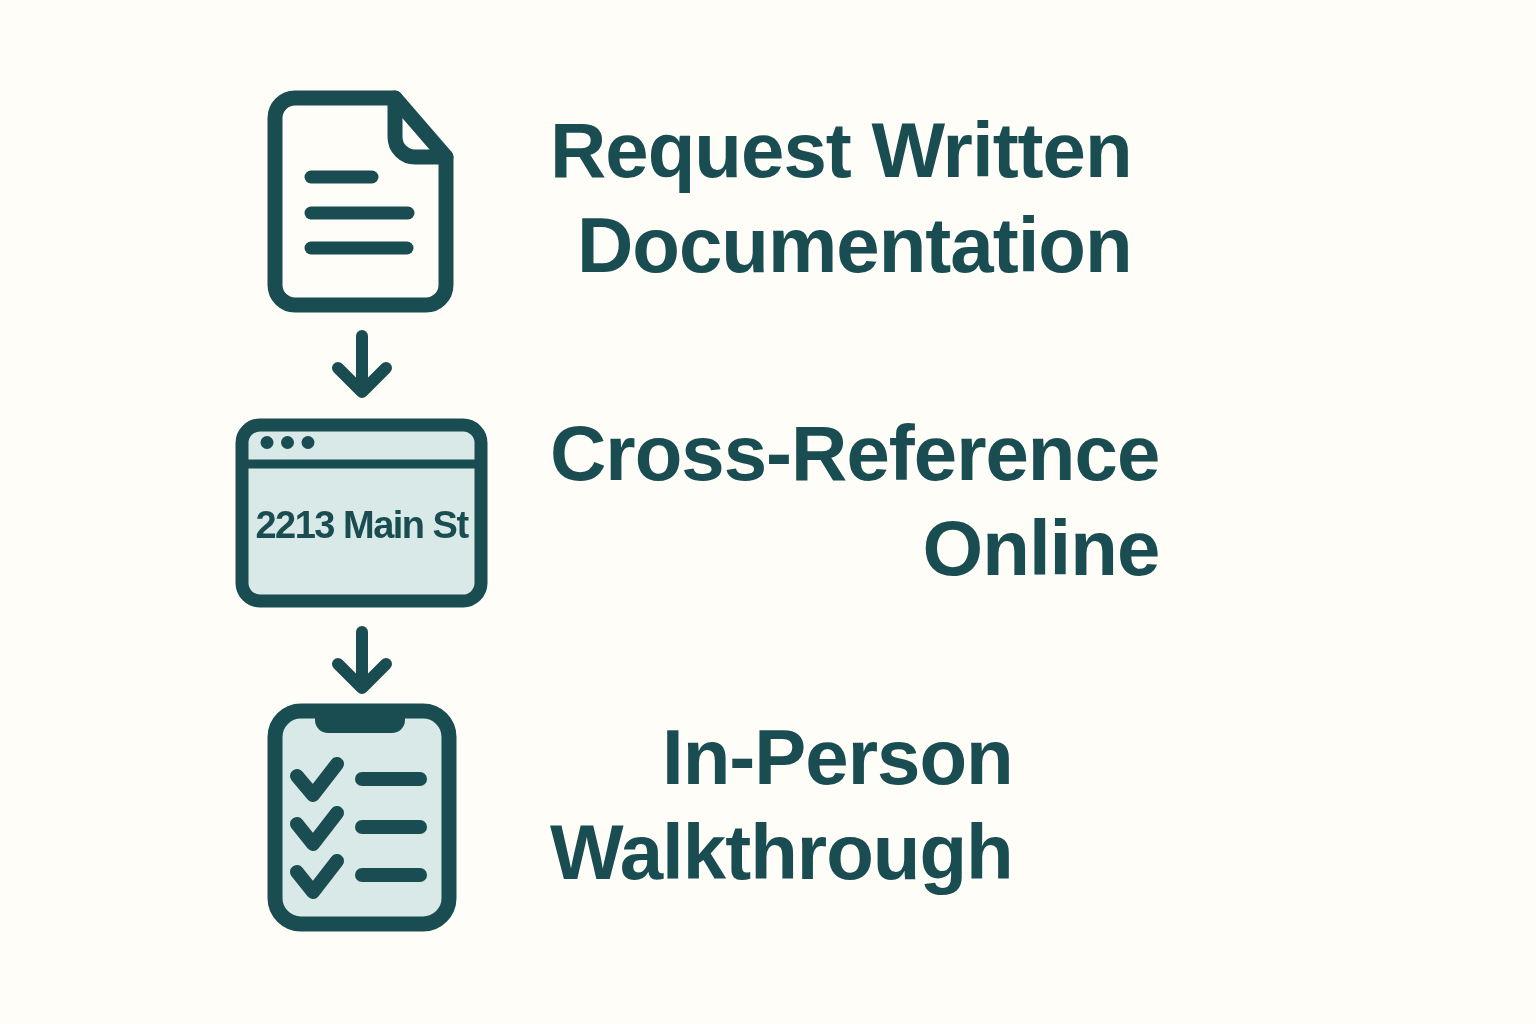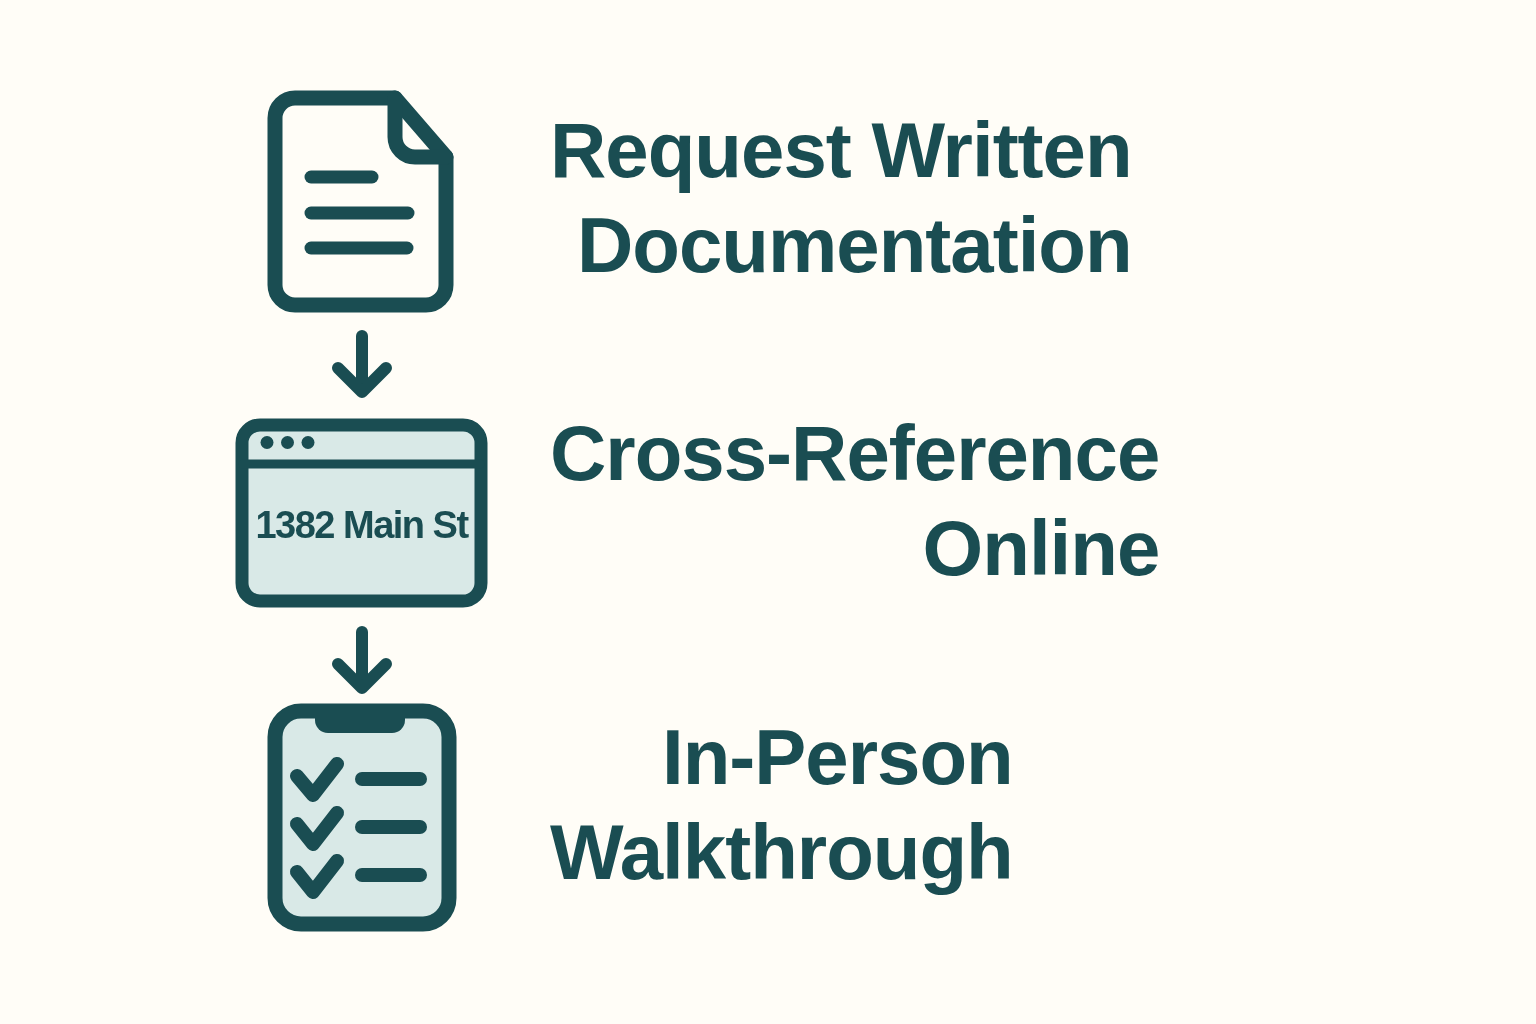--- a/index.html
+++ b/index.html
@@ -77,21 +77,21 @@
     <polyline class="outline" stroke-width="12" points="16,42 40,66 64,42"></polyline>
   </svg>
 
   <svg class="icon abs" style="left:235px; top:418px;" width="253" height="190" viewBox="0 0 253 190">
     <rect class="outline fill-panel" stroke-width="13" x="7" y="7" width="239" height="176" rx="18"></rect>
     <line class="rule" stroke-width="9" x1="8" y1="46" x2="245" y2="46"></line>
     <circle class="fill-ink" cx="32" cy="24.5" r="6.5"></circle>
     <circle class="fill-ink" cx="52.5" cy="24.5" r="6.5"></circle>
     <circle class="fill-ink" cx="73" cy="24.5" r="6.5"></circle>
   </svg>
-  <div class="address-text">1382 Main St</div>
+  <div class="address-text">2213 Main St</div>
 
   <svg class="icon abs" style="left:322px; top:622px;" width="80" height="80" viewBox="0 0 80 80">
     <line class="rule" stroke-width="12" x1="40" y1="10" x2="40" y2="60"></line>
     <polyline class="outline" stroke-width="12" points="16,42 40,66 64,42"></polyline>
   </svg>
 
   <svg class="icon abs" style="left:267px; top:703px;" width="190" height="229" viewBox="0 0 190 229">
     <rect class="outline fill-panel" stroke-width="15" x="8" y="8" width="174" height="213" rx="26"></rect>
     <path class="fill-ink" d="M48,3 H138 V17 a13,13 0 0 1 -13,13 H61 a13,13 0 0 1 -13,-13 Z"></path>
     <polyline class="outline" stroke-width="14" points="30,73 46,92 70,61"></polyline>

